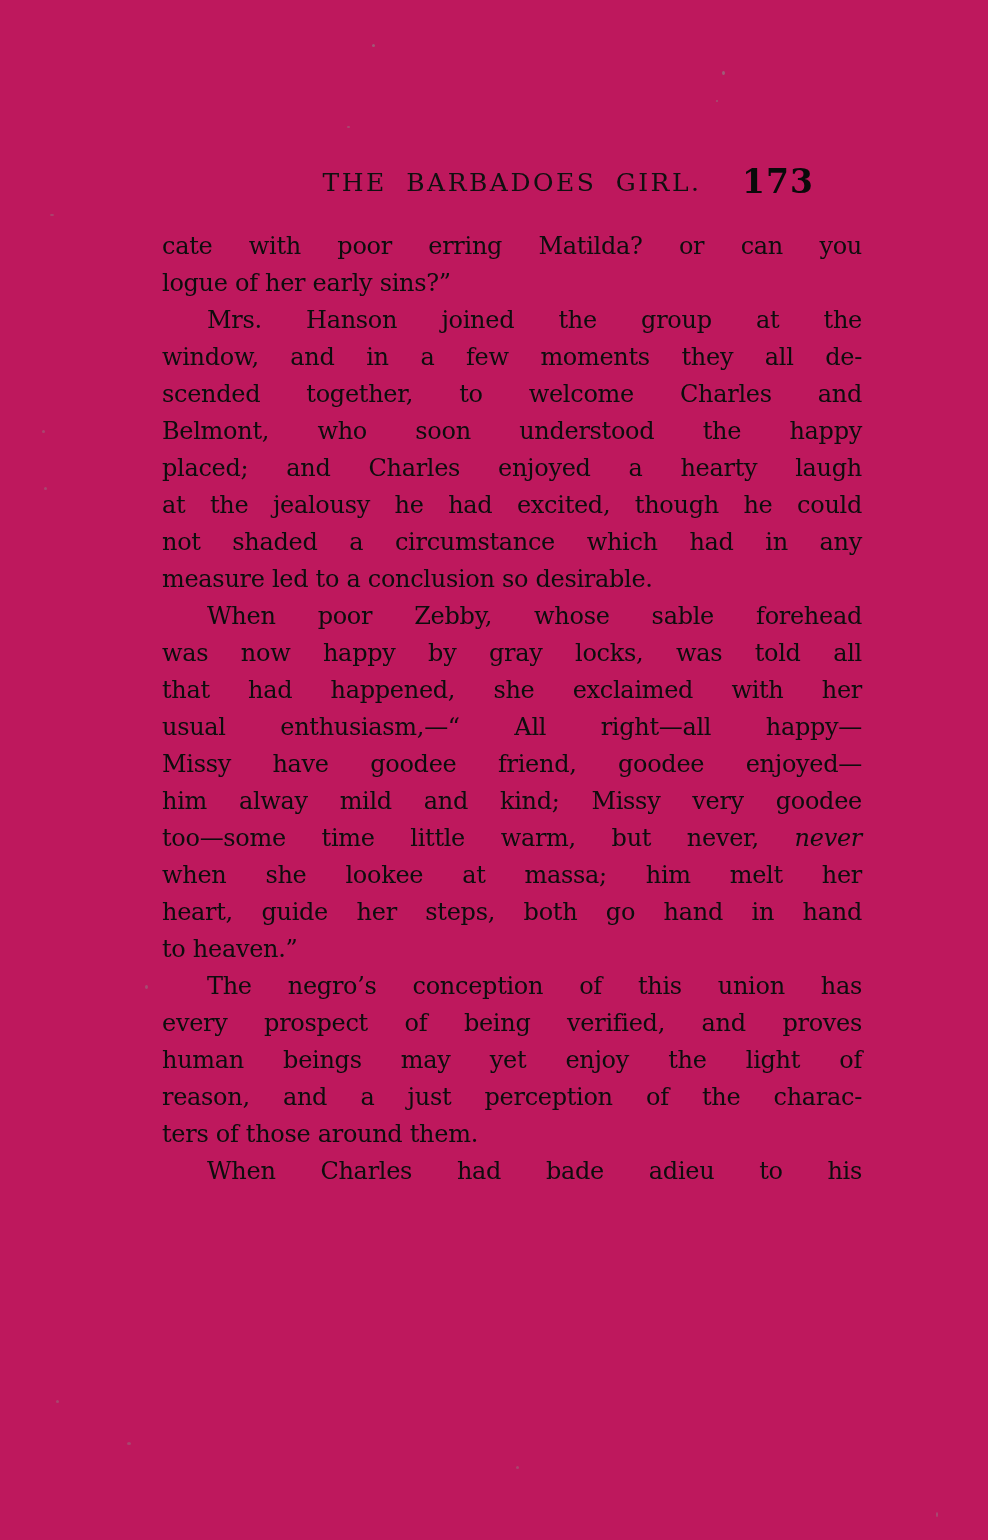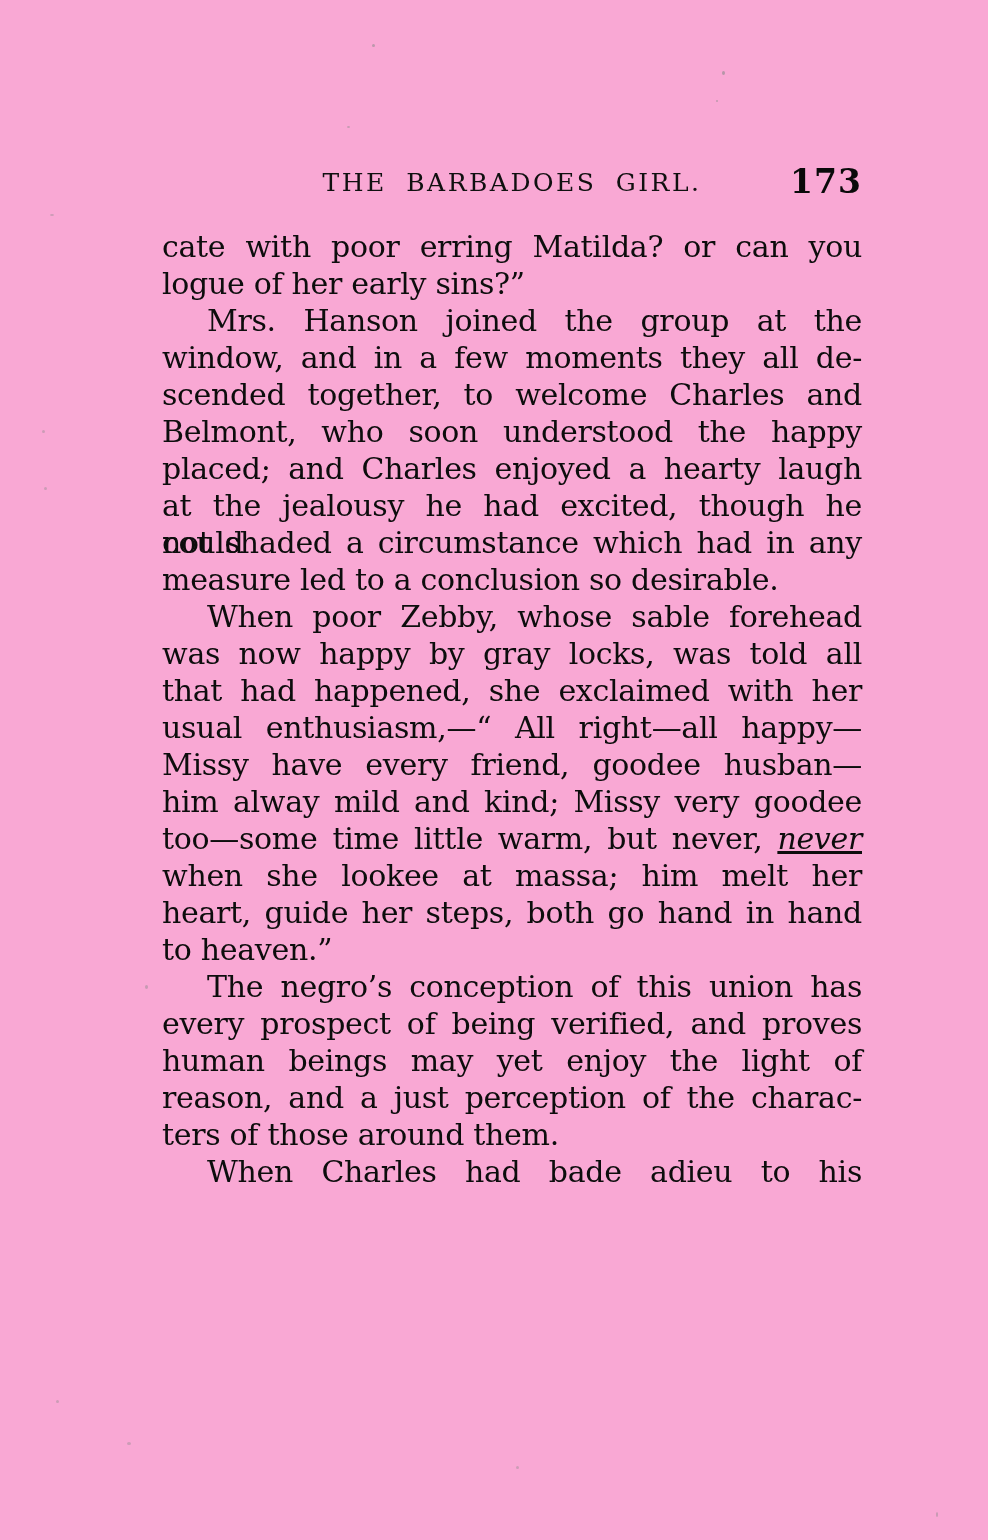--- a/index.html
+++ b/index.html
@@ -5,21 +5,21 @@
   html, body {
     margin: 0;
     padding: 0;
     background: #e8e8e8;
   }
   .page {
     position: relative;
     width: 988px;
     height: 1540px;
     margin: 0 auto;
-    background: #f9a8d4;
+    background: #be185d;
     overflow: hidden;
     font-family: "DejaVu Serif", "Liberation Serif", serif;
     color: #0d0d0d;
   }
   
   .header-title {
     position: absolute;
     top: 168px;
     left: 162px;
     width: 700px;
@@ -28,46 +28,45 @@
     letter-spacing: 2.5px;
     word-spacing: 9px;
     white-space: nowrap;
     color: #101010;
   }
   .page-number {
     position: absolute;
     top: 162px;
     left: 742px;
     width: 120px;
-    text-align: right;
     font-size: 33px;
     font-weight: bold;
     letter-spacing: 1px;
     color: #0a0a0a;
   }
   
   .text-block {
     position: absolute;
     top: 228px;
     left: 162px;
     width: 700px;
-    font-size: 30px;
+    font-size: 24px;
     letter-spacing: -0.3px;
   }
   .line {
     height: 37px;
     line-height: 37px;
     text-align: justify;
     text-align-last: justify;
     white-space: normal;
     overflow: visible;
   }
   .line.lastline { text-align-last: left; }
   .line.indent { text-indent: 45px; }
-  .text-block i { font-style: italic; text-decoration: underline; }
+  .text-block i { font-style: italic; }
   
   .speck {
     position: absolute;
     background: #8a8a8a;
     border-radius: 50%;
     display: block;
   }
 </style>
 </head>
 <body>
@@ -92,21 +91,21 @@
         <div class="line"><span>placed; and Charles enjoyed a hearty laugh</span></div>
         <div class="line"><span>at the jealousy he had excited, though he could</span></div>
         <div class="line"><span>not shaded a circumstance which had in any</span></div>
         <div class="line lastline"><span>measure led to a conclusion so desirable.</span></div>
       </div>
       <div>
         <div class="line indent"><span>When poor Zebby, whose sable forehead</span></div>
         <div class="line"><span>was now happy by gray locks, was told all</span></div>
         <div class="line"><span>that had happened, she exclaimed with her</span></div>
         <div class="line"><span>usual enthusiasm,—“ All right—all happy—</span></div>
-        <div class="line"><span>Missy have every friend, goodee husban—</span></div>
+        <div class="line"><span>Missy have goodee friend, goodee enjoyed—</span></div>
         <div class="line"><span>him alway mild and kind; Missy very goodee</span></div>
         <div class="line"><span>too—some time little warm, but never, </span><i>never</i></div>
         <div class="line"><span>when she lookee at massa; him melt her</span></div>
         <div class="line"><span>heart, guide her steps, both go hand in hand</span></div>
         <div class="line lastline"><span>to heaven.”</span></div>
       </div>
       <div>
         <div class="line indent"><span>The negro’s conception of this union has</span></div>
         <div class="line"><span>every prospect of being verified, and proves</span></div>
         <div class="line"><span>human beings may yet enjoy the light of</span></div>

